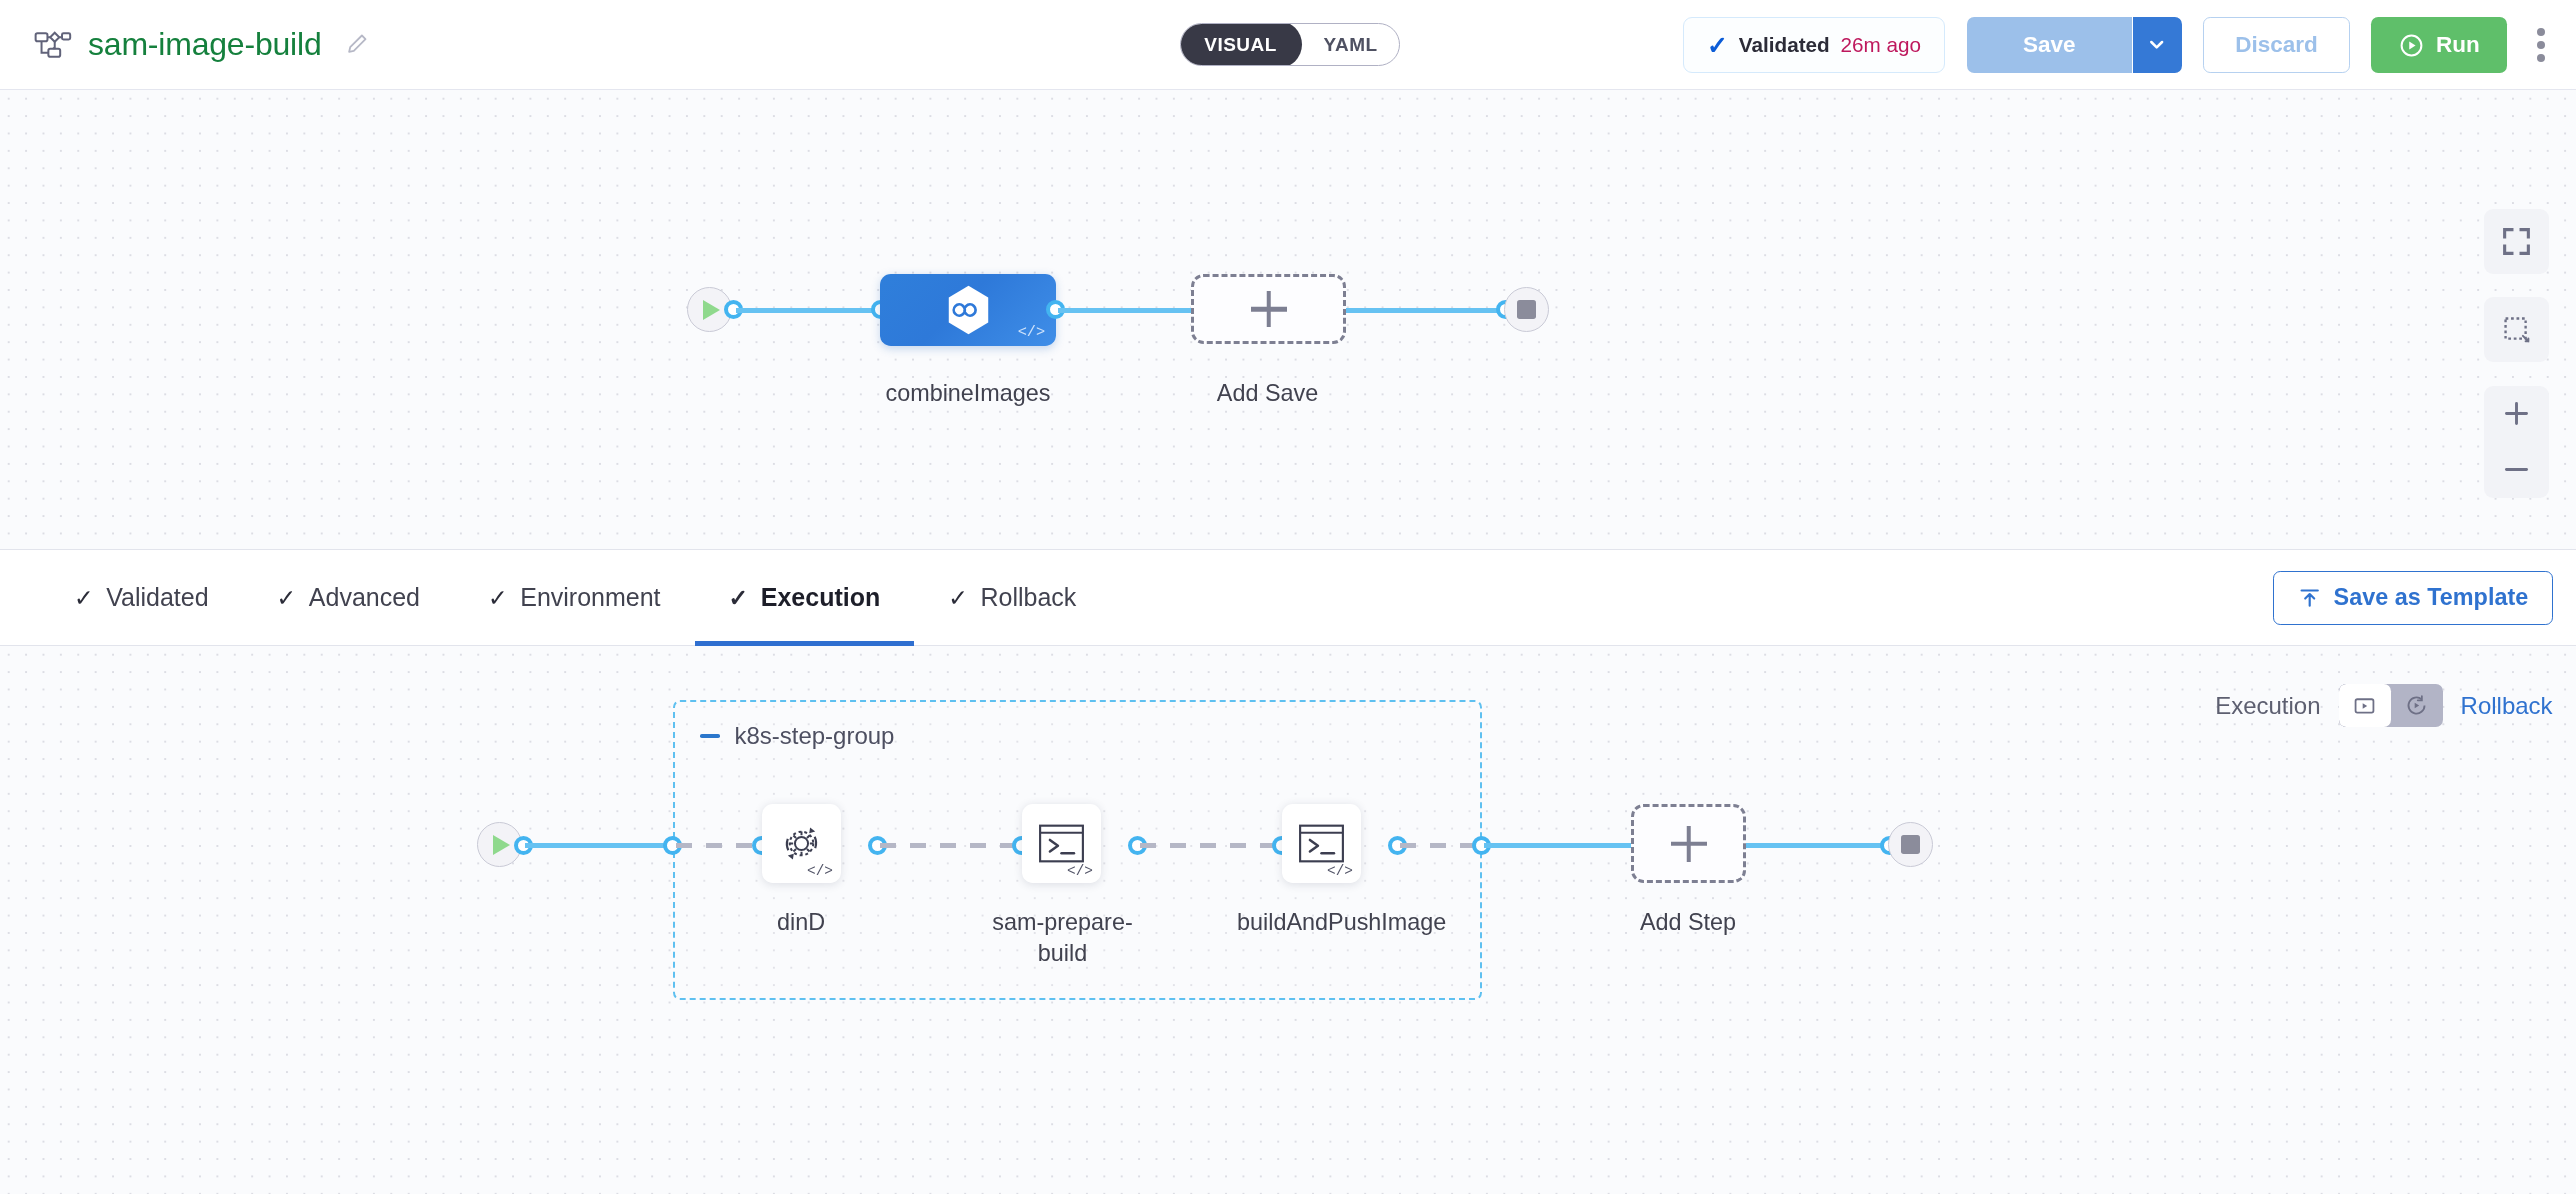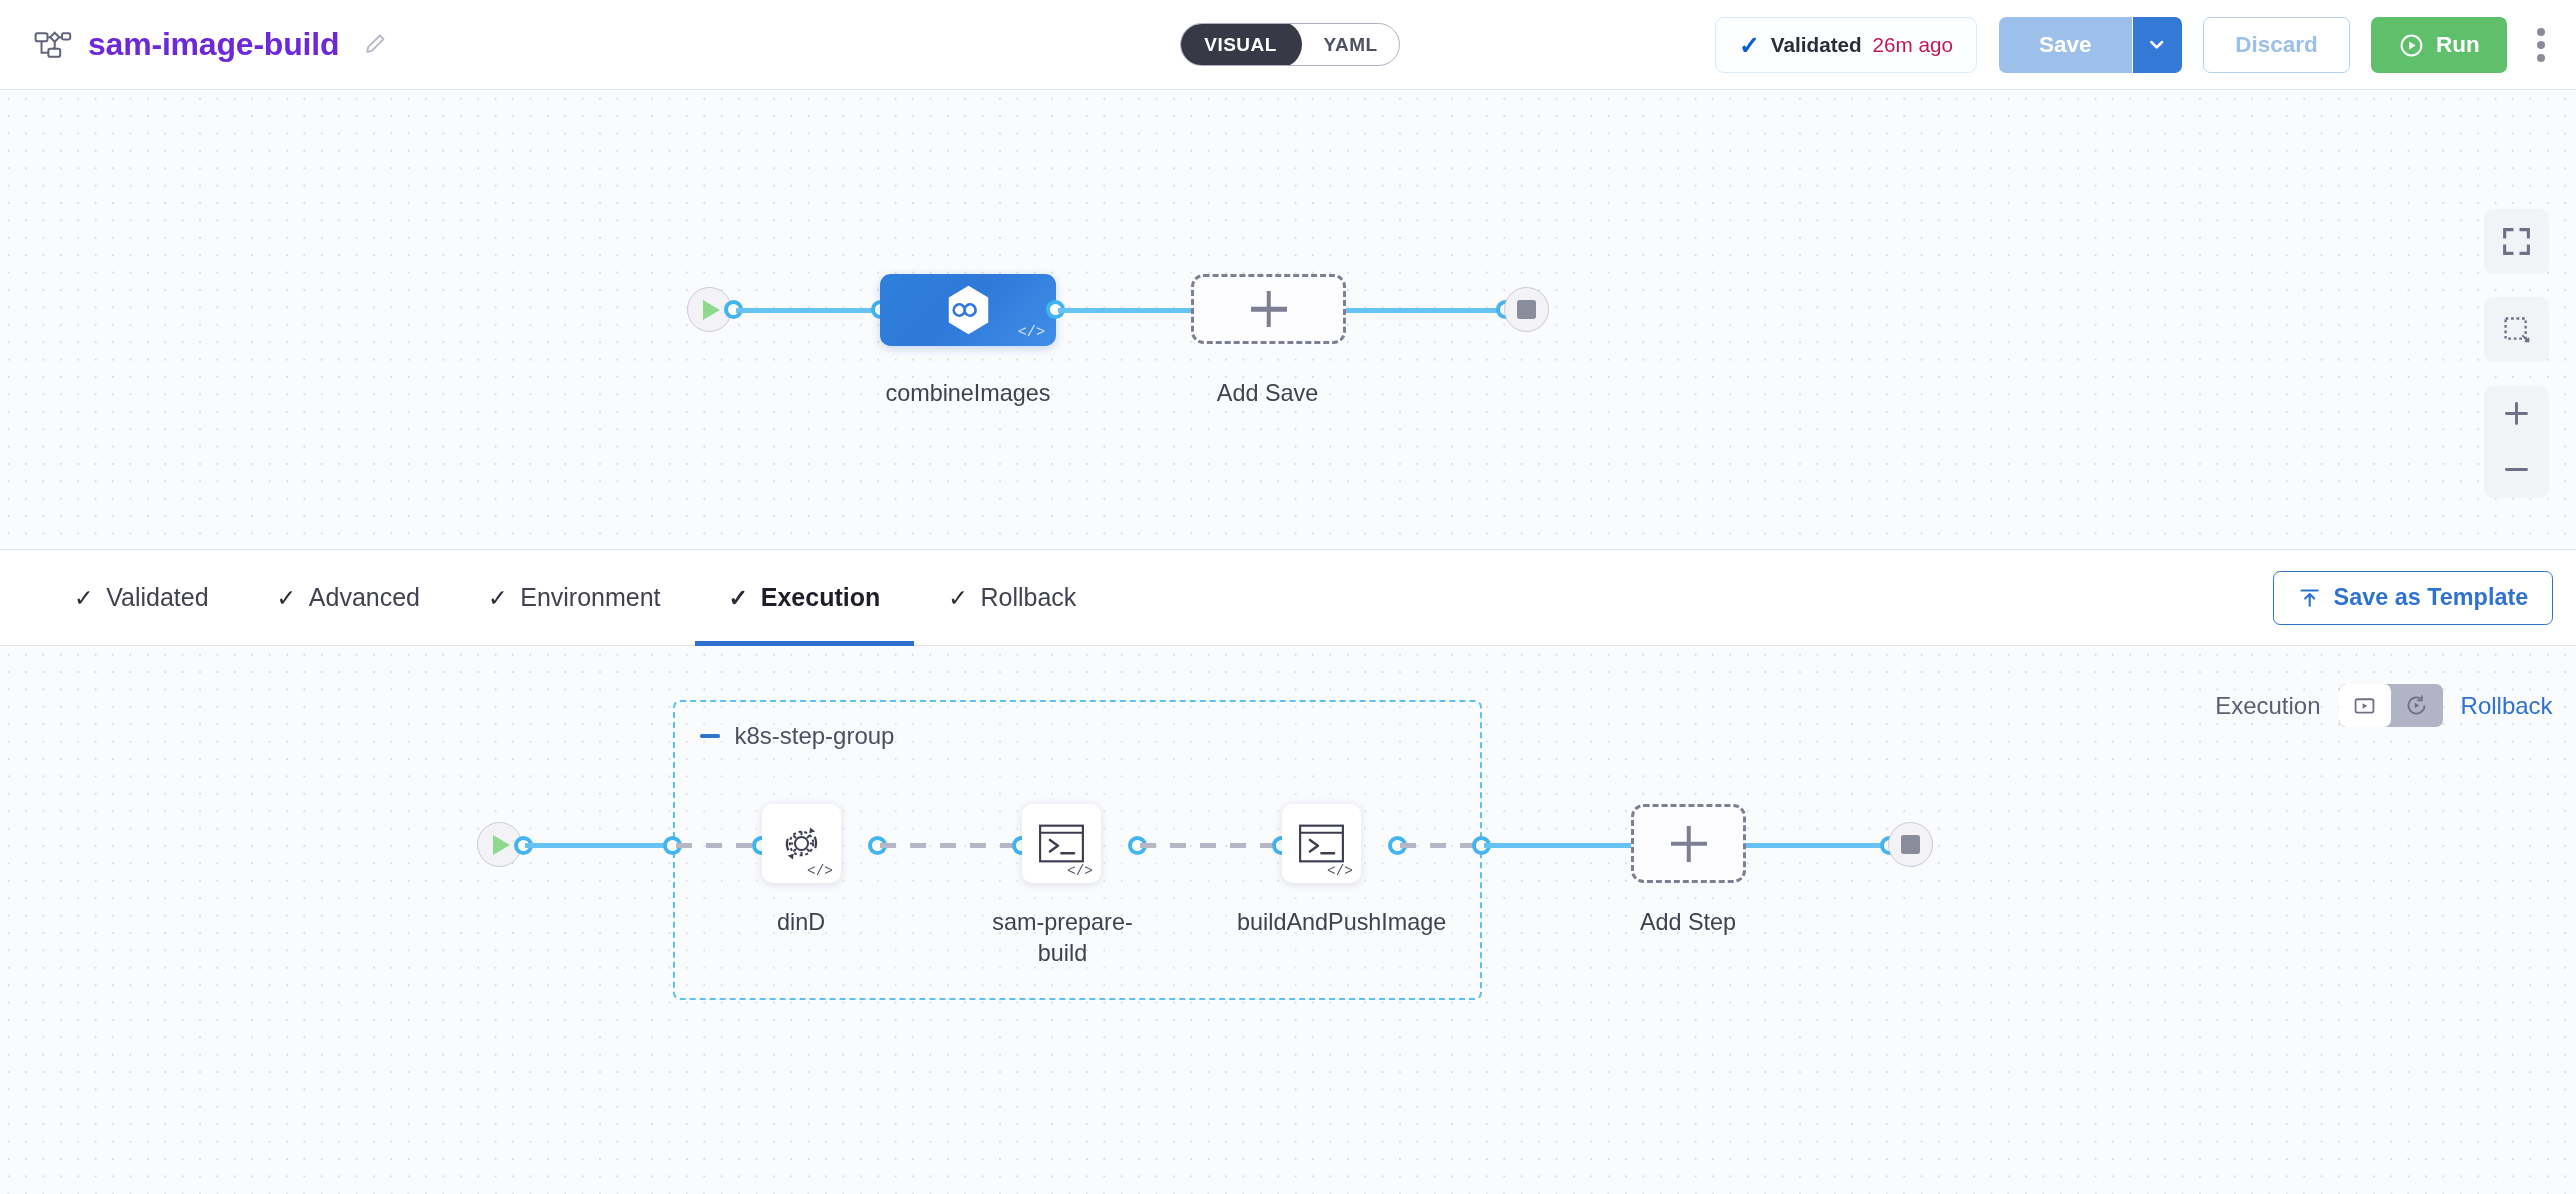--- a/index.html
+++ b/index.html
@@ -14,21 +14,21 @@
   
   .header {
     position: absolute; top: 0; left: 0; width: 2576px; height: 90px;
     background: #ffffff;
     border-bottom: 1.8px solid #e4e6ef;
     display: flex; align-items: center;
   }
   .hdr-left { display: flex; align-items: center; padding-left: 32px; gap: 16px; }
   .pipeline-icon { width: 40px; height: 40px; display: block; }
   .pipeline-title {
-    font-size: 32px; font-weight: bold; color: #6d28d9; letter-spacing: -0.2px;
+    font-size: 32px; font-weight: normal; color: #15803d; letter-spacing: -0.2px;
     white-space: nowrap;
   }
   .pencil-icon { width: 27px; height: 27px; display: block; margin-left: 5.4px; }
 
   .hdr-center {
     position: absolute; left: 1180px; top: 23.4px;
   }
   .seg-toggle {
     display: flex; align-items: center;
     border: 1.8px solid #b0b1c4; border-radius: 23.4px;
@@ -55,21 +55,21 @@
     border: 1.8px solid #d5eafc; border-radius: 9px; background: #fcfeff;
     margin-right: 21.6px;
   }
   .validated-badge .chk { color: #0b5cd7; font-size: 25px; font-weight: bold; line-height: 1; }
   .validated-badge .lbl { font-size: 20.7px; font-weight: bold; color: #2c2c38; }
   .validated-badge .ts { font-size: 20.7px; color: #be185d; }
 
   .save-group { display: flex; height: 56px; border-radius: 7.2px; overflow: hidden; margin-right: 21.6px; }
   .save-btn {
     background: #9cc0ea; color: #ffffff; font-size: 22.5px; font-weight: bold;
-    border: none; padding: 0 40px; cursor: pointer; font-family: "Liberation Sans", sans-serif;
+    border: none; padding: 0 56px; cursor: pointer; font-family: "Liberation Sans", sans-serif;
   }
   .save-caret {
     background: #3579d6; width: 50px; display: flex; align-items: center; justify-content: center;
     cursor: pointer; border-left: 1.8px solid #ffffff;
   }
   .discard-btn {
     height: 56px; padding: 0 31px; background: #ffffff;
     border: 1.8px solid #b6d1f0; border-radius: 7.2px;
     color: #9cc0ea; font-size: 22.5px; font-weight: bold; cursor: pointer;
     margin-right: 21.6px; font-family: "Liberation Sans", sans-serif;

